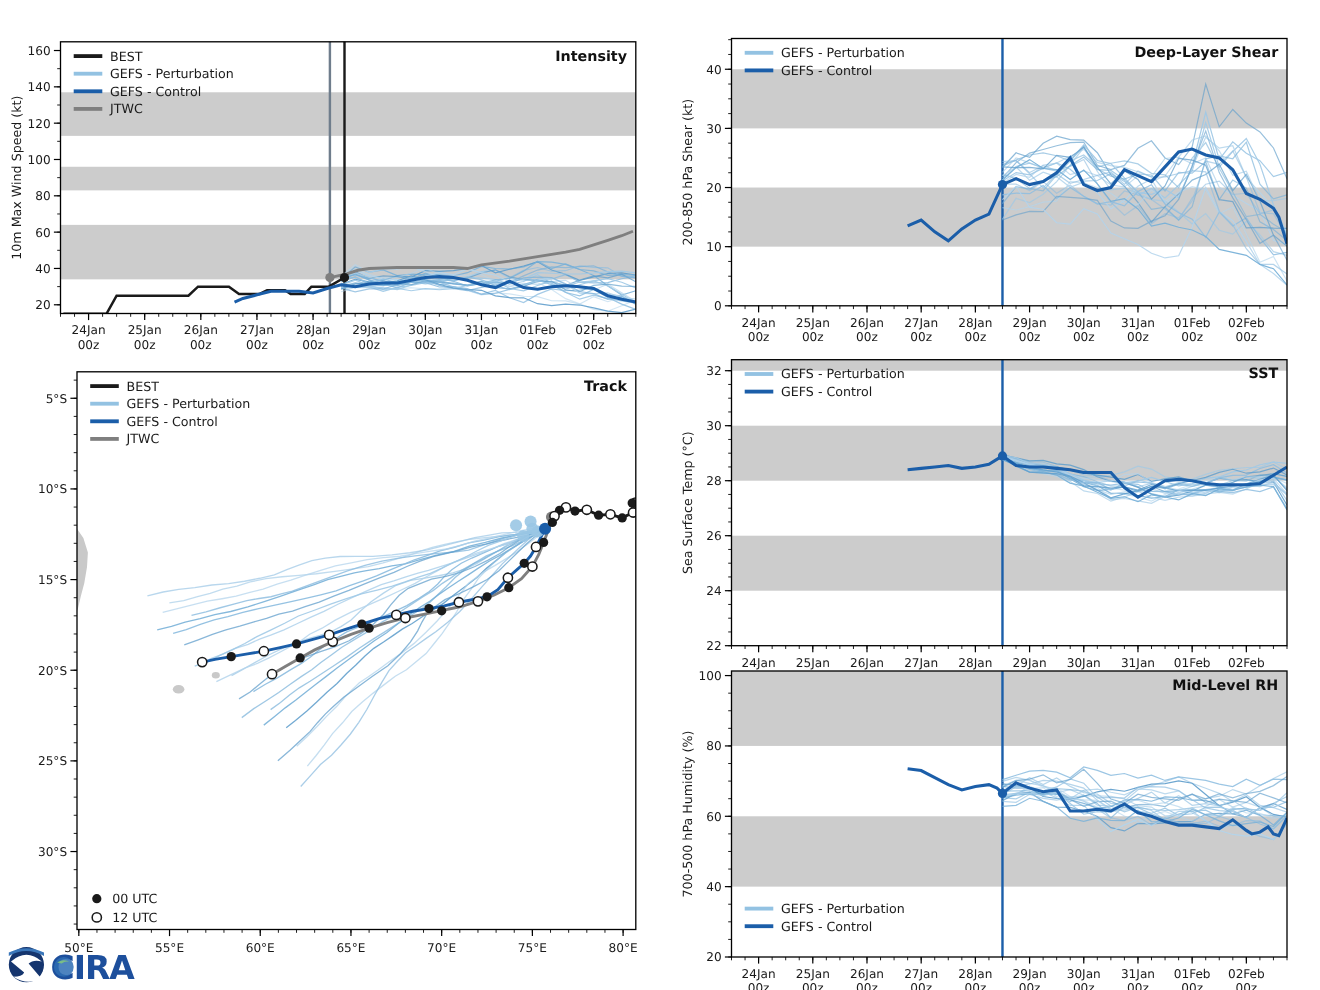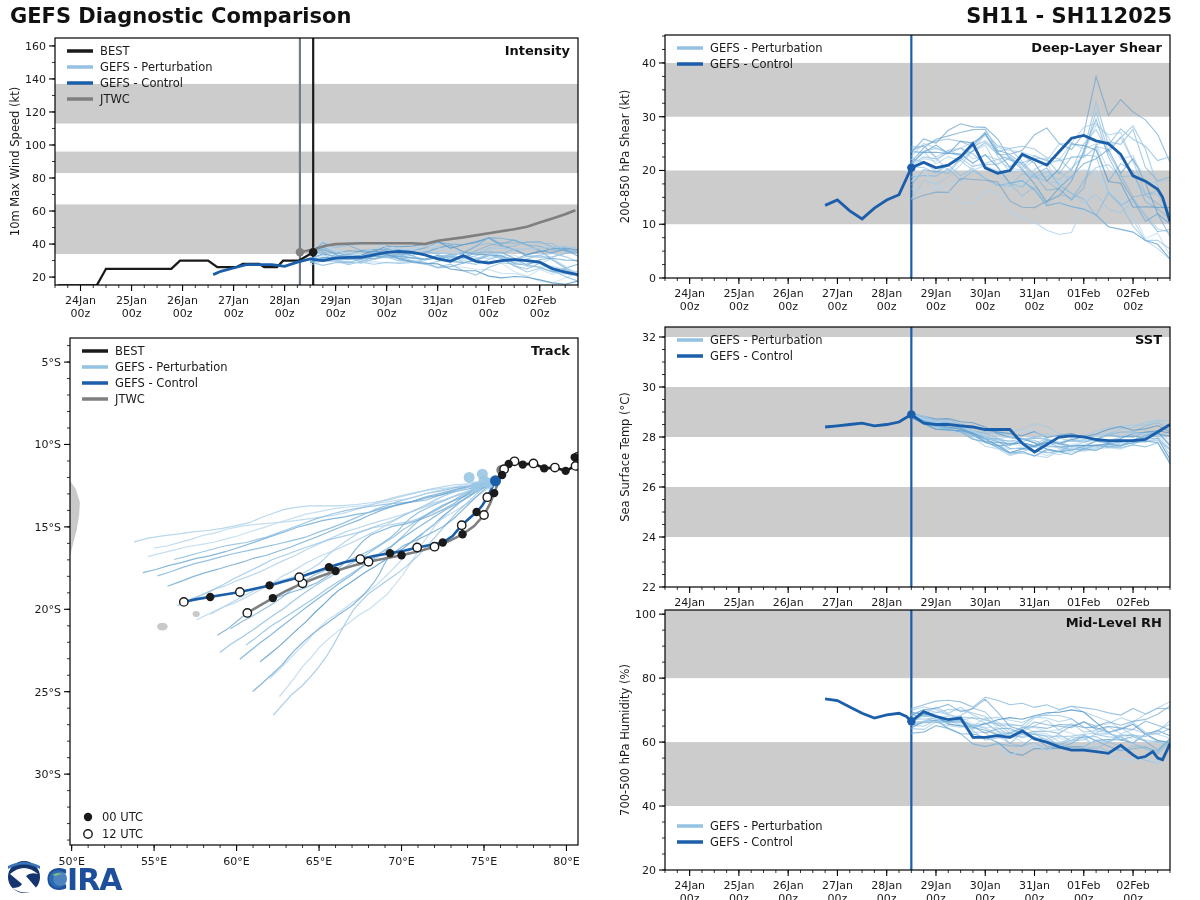--- a/index.html
+++ b/index.html
@@ -7,22 +7,20 @@
   #stage{position:relative;width:1200px;height:900px;overflow:hidden;background:#fff;}
   .hdr{position:absolute;top:4px;font-weight:bold;font-size:21px;color:#111;letter-spacing:0px;}
   #title{left:10px;}
   #stormid{right:28px;}
   svg text{font-family:"DejaVu Sans",sans-serif;}
 </style>
 </head>
 <body>
 <div id="stage">
 
-<div id="title" class="hdr">GEFS Diagnostic Comparison</div>
-<div id="stormid" class="hdr">SH11 - SH112025</div>
 
 <svg id="fig" width="1200" height="900" viewBox="0 0 1200 900" style="position:absolute;left:0;top:0;">
       <g>
         <clipPath id="clip-intensity">
           <rect x="55" y="38" width="523" height="247"></rect>
         </clipPath>
         <rect x="55" y="204.42780748663102" width="523" height="49.532085561497325" fill="#cccccc"></rect>
         <rect x="55" y="151.59358288770056" width="523" height="21.463903743315484" fill="#cccccc"></rect>
         <rect x="55" y="83.89973262032089" width="523" height="39.62566844919786" fill="#cccccc"></rect>
         <line x1="299.91707317073167" y1="38" x2="299.91707317073167" y2="285" stroke="#6f7d8c" stroke-width="2.2"></line>

